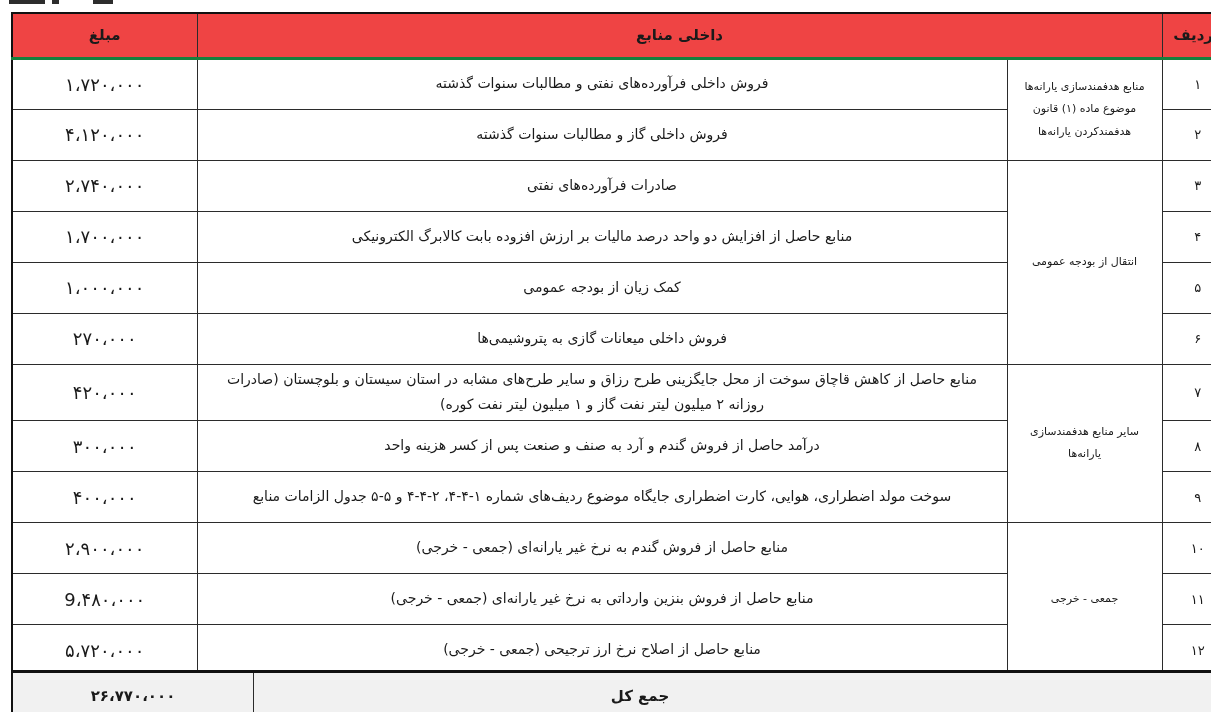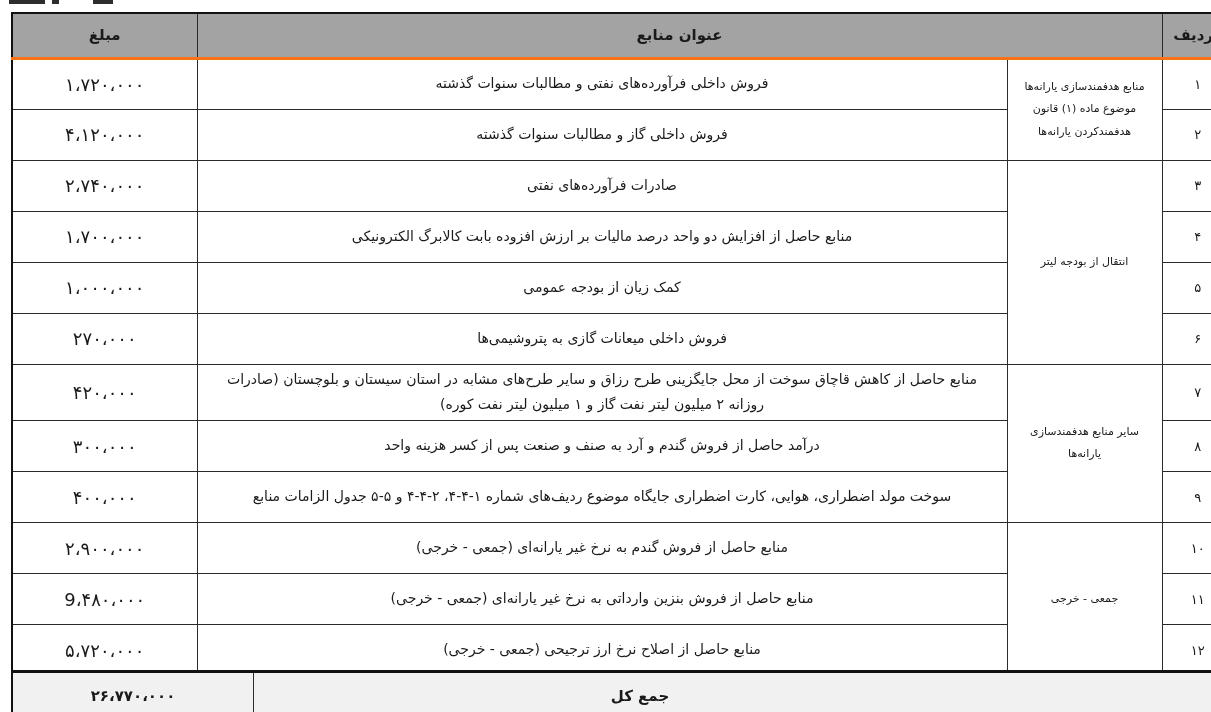--- a/index.html
+++ b/index.html
@@ -28,22 +28,22 @@
     border: 2px solid #111;
   }
   .budget th, .budget td {
     border: 1px solid #2b2b2b;
     text-align: center;
     vertical-align: middle;
     padding: 2px 10px;
   }
   .budget thead tr { height: 45px; }
   .budget thead th {
-    background: #a3a3a3;
-    border-bottom: 3px solid #f97316;
+    background: #ef4444;
+    border-bottom: 3px solid #15803d;
     font-weight: bold;
     font-size: 15px;
     padding: 2px 20px;
   }
   .budget tbody tr { height: 51px; }
   .budget tbody tr.tall { height: 53px; }
 
   td.no     { font-size: 13px; }
   td.title  { font-size: 14px; line-height: 1.85; }
   td.amount { font-size: 18px; letter-spacing: 0.5px; }
@@ -84,39 +84,39 @@
 <table class="budget" dir="rtl">
   <colgroup>
     <col style="width:72px">
     <col style="width:155px">
     <col style="width:810px">
     <col style="width:185px">
   </colgroup>
   <thead>
     <tr>
       <th>ردیف</th>
-      <th colspan="2">عنوان منابع</th>
+      <th colspan="2">داخلی منابع</th>
       <th>مبلغ</th>
     </tr>
   </thead>
   <tbody>
     <tr>
       <td class="no">۱</td>
       <td class="group" rowspan="2">منابع هدفمندسازی یارانه‌ها موضوع ماده (۱) قانون هدفمندکردن یارانه‌ها</td>
       <td class="title">فروش داخلی فرآورده‌های نفتی و مطالبات سنوات گذشته</td>
       <td class="amount"><span dir="ltr">۱،۷۲۰،۰۰۰</span></td>
     </tr>
     <tr>
       <td class="no">۲</td>
       <td class="title">فروش داخلی گاز و مطالبات سنوات گذشته</td>
       <td class="amount"><span dir="ltr">۴،۱۲۰،۰۰۰</span></td>
     </tr>
     <tr>
       <td class="no">۳</td>
-      <td class="group" rowspan="4">انتقال از بودجه لیتر</td>
+      <td class="group" rowspan="4">انتقال از بودجه عمومی</td>
       <td class="title">صادرات فرآورده‌های نفتی</td>
       <td class="amount"><span dir="ltr">۲،۷۴۰،۰۰۰</span></td>
     </tr>
     <tr>
       <td class="no">۴</td>
       <td class="title">منابع حاصل از افزایش دو واحد درصد مالیات بر ارزش افزوده بابت کالابرگ الکترونیکی</td>
       <td class="amount"><span dir="ltr">۱،۷۰۰،۰۰۰</span></td>
     </tr>
     <tr>
       <td class="no">۵</td>

